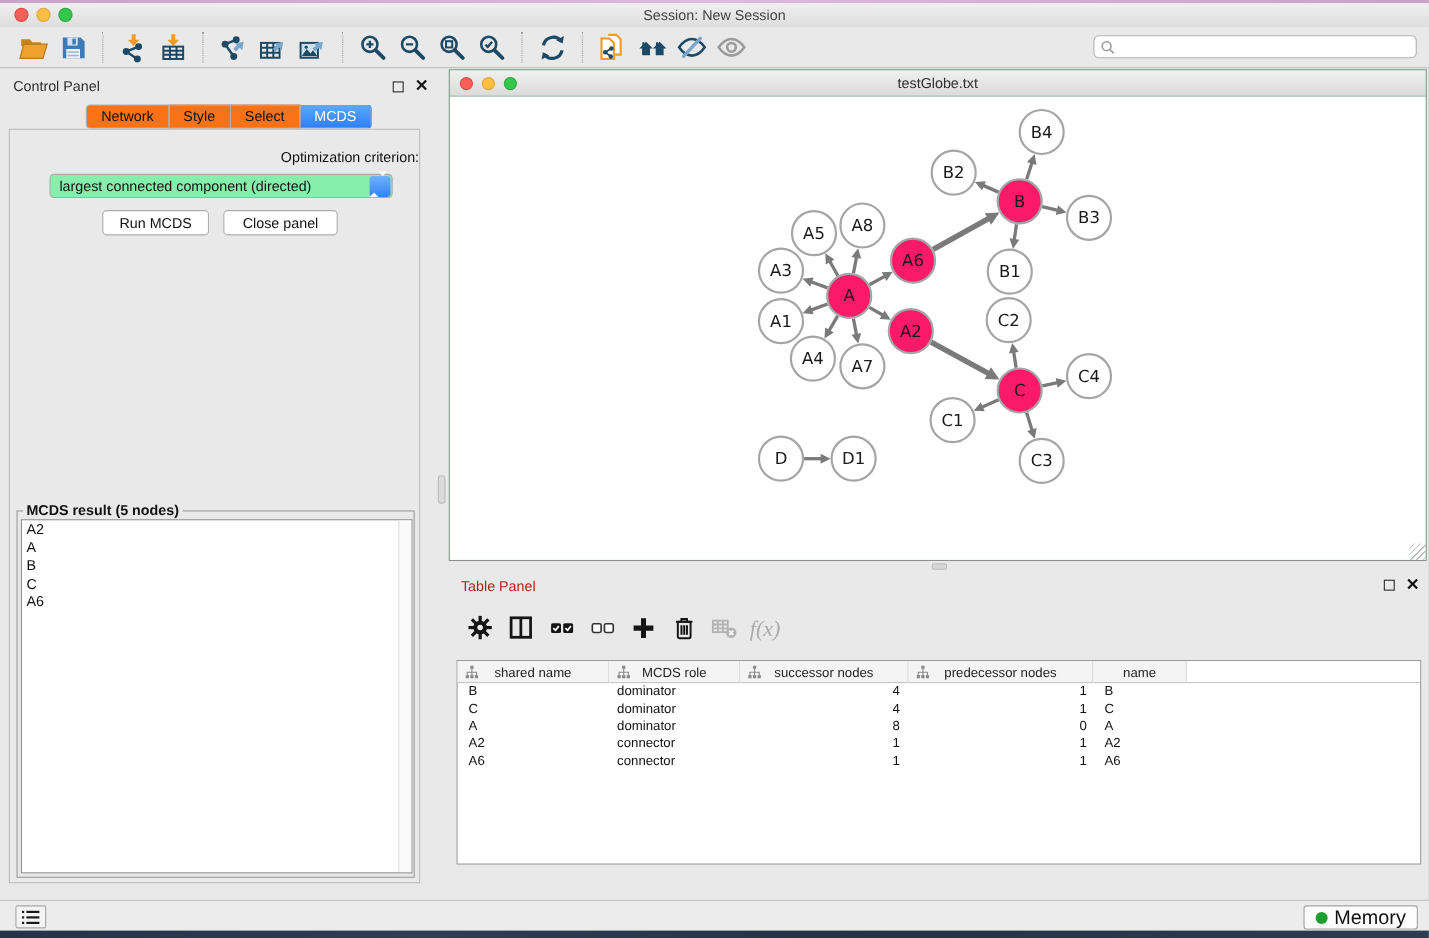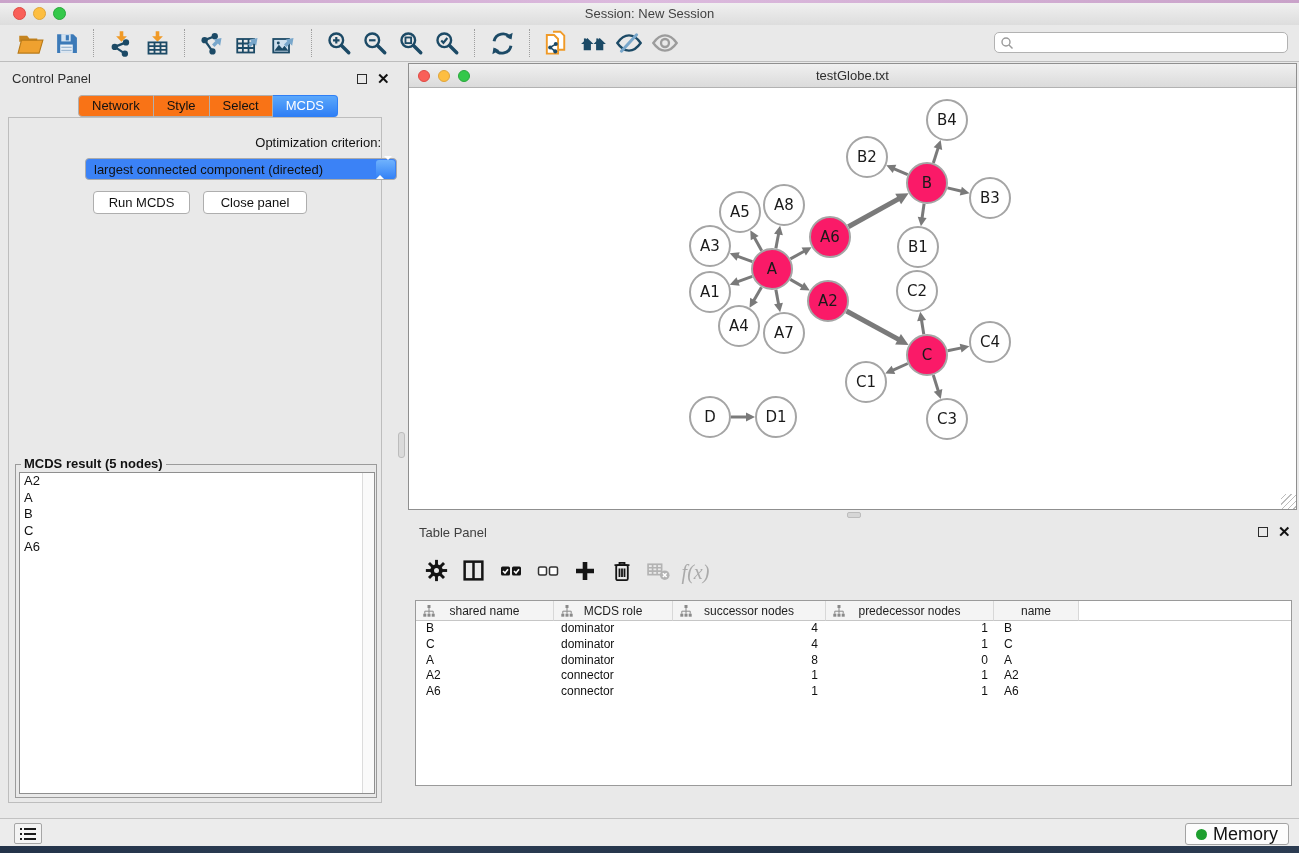--- a/index.html
+++ b/index.html
@@ -34,22 +34,22 @@
   .cp-float { left:357px; top:74px; } .cp-close { left:377px; top:73px; }
   .cp-tabs { position:absolute; left:78px; top:95px; display:flex; height:22px; }
   .cp-tab { height:22px; line-height:20px; padding:0 13px; font-size:13px; color:#111; background:#f97316;
     border:1px solid #b0b0b0; border-left:none; }
   .cp-tab:first-child { border-left:1px solid #b0b0b0; border-radius:4px 0 0 4px; }
   .cp-tab:last-child { border-radius:0 4px 4px 0; }
   .cp-tab.active { background:linear-gradient(#5ba8fb,#2f7ff5); color:#fff; border-color:#2f7ff5; }
   .cp-content { position:absolute; left:8px; top:117px; width:374px; height:686px;
     background:#e9e9e9; border:1px solid #bdbdbd; }
   .criterion-label { position:absolute; left:0; top:17px; width:100%; text-align:right; font-size:13px; color:#111; }
-  .criterion-select { position:absolute; left:36px; top:40px; width:312px; height:22px; background:#3b82f6;
-    border:1px solid #ababab; border-radius:4px; font-size:13px; color:#111;margin-left:40px; }
+  .criterion-select { position:absolute; left:36px; top:40px; width:312px; height:22px; background:#86efac;
+    border:1px solid #ababab; border-radius:4px; font-size:13px; color:#111; }
   .criterion-select .value { position:absolute; left:8px; top:0; line-height:21px; }
   .stepper { position:absolute; right:1px; top:1px; width:19px; height:19px; border-radius:3px;
     background:linear-gradient(#6fb2fd,#3381f6); }
   .chev-up { width:0; height:0; border-left:4px solid transparent; border-right:4px solid transparent;
     border-bottom:4.5px solid #fff; margin:3px auto 2px; }
   .chev-down { width:0; height:0; border-left:4px solid transparent; border-right:4px solid transparent;
     border-top:4.5px solid #fff; margin:0 auto; }
   .cp-btn { position:absolute; top:73px; height:23px; background:#fff; border:1px solid #aeaeae;
     border-radius:4px; font-size:13px; color:#111; font-family:inherit; }
   .btn-run { left:84px; width:97px; } .btn-closepanel { left:194px; width:104px; }
@@ -71,21 +71,21 @@
   .nw-title { text-align:center; line-height:23px; font-size:13px; color:#2e2e2e; }
   .nw-canvas { position:absolute; left:0; top:24px; width:887px; height:421px; background:#fff; }
   .grip { position:absolute; right:0; bottom:0; width:15px; height:15px;
     background:repeating-linear-gradient(135deg, transparent 0 3px, #bdbdbd 3px 4px); }
   .v-split { position:absolute; left:398px; top:432px; width:7px; height:26px;
     background:#dadada; border:1px solid #bcbcbc; border-radius:3px; }
   .h-split { position:absolute; left:847px; top:512px; width:14px; height:6px;
     background:#d6d6d6; border:1px solid #bcbcbc; border-radius:2px; }
 
   
-  .tp-title { position:absolute; left:419px; top:525px; font-size:13px; color:#404040; }
+  .tp-title { position:absolute; left:419px; top:525px; font-size:13px; color:#b91c1c; }
   .tp-float { left:1258px; top:527px; } .tp-close { left:1278px; top:526px; }
   .tp-toolbar { position:absolute; left:418px; top:551px; height:42px; display:flex; align-items:center; }
   .tt-btn { width:37px; height:36px; display:flex; align-items:center; justify-content:center; background:none; border:none; }
   .tt-btn .fx { font-family:"Liberation Serif", serif; font-style:italic; font-size:20px; color:#aaa; }
   .tbl { position:absolute; left:415px; top:600px; width:877px; height:186px; background:#fff;
     border:1px solid #9a9a9a; font-size:12px; color:#111; }
   .tbl-head { display:flex; height:20px; }
   .th { position:relative; background:#f4f4f4; border-right:1px solid #d8d8d8; border-bottom:1px solid #c6c6c6;
     display:flex; align-items:center; justify-content:center; font-size:12px; color:#222; }
   .th .col-icon { position:absolute; left:7px; top:4px; }

